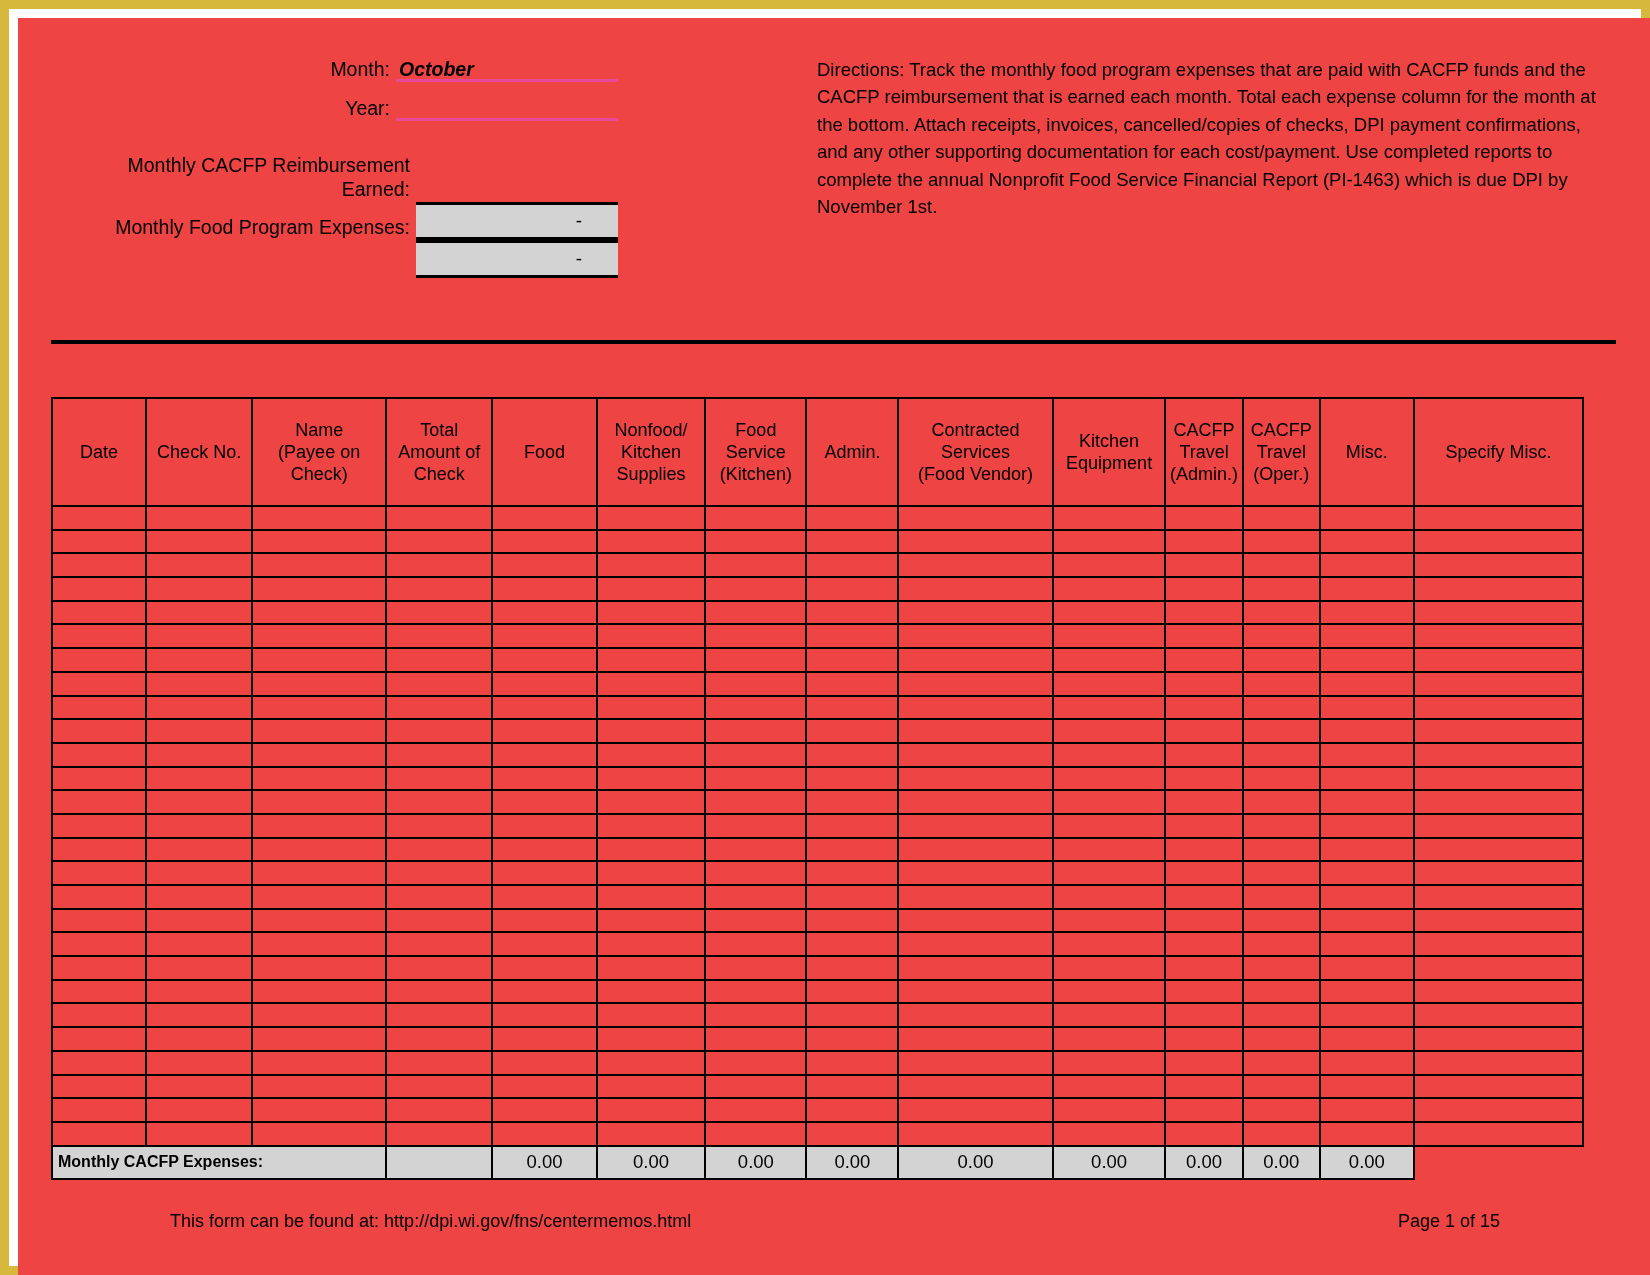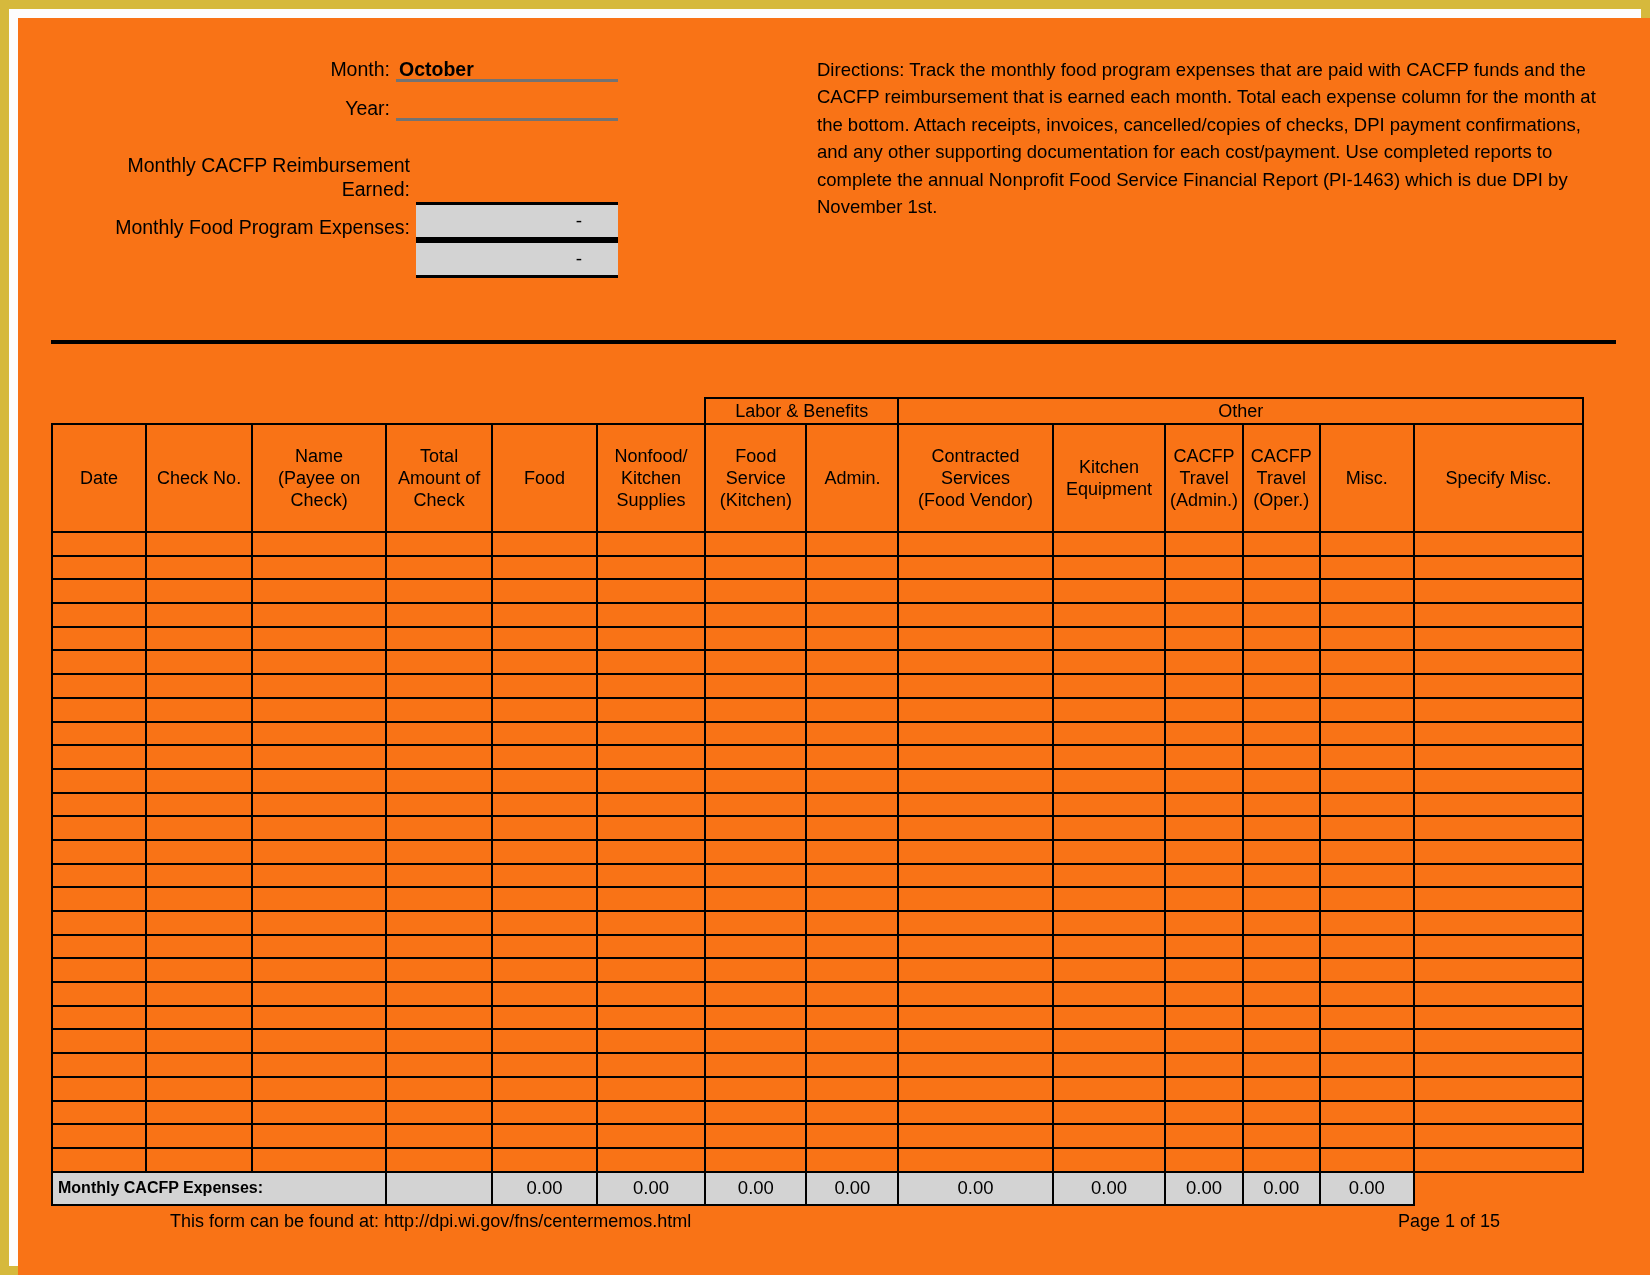--- a/index.html
+++ b/index.html
@@ -22,21 +22,21 @@
     height: 1275px;
     box-sizing: border-box;
     border: 9px solid #d6b93c;
     background: #fdfdfd;
   }
   .sheet {
     position: absolute;
     left: 9px; top: 9px;
     width: 1632px;
     height: 1257px;
-    background: #f97316;
+    background: #ef4444;
   }
 
   
   .summary {
     position: absolute;
     left: 40px;
     top: 38px;
     width: 560px;
     font-size: 19.5px;
   }
@@ -46,25 +46,26 @@
     justify-content: flex-end;
   }
   .sum-label {
     text-align: right;
     padding-right: 6px;
     line-height: 1.34;
     white-space: pre-line;
   }
   .sum-line {
     width: 222px;
-    border-bottom: 3px solid #737373;
+    border-bottom: 3px solid #ec4899;
     height: 26px;
     box-sizing: border-box;
     display: flex;
     align-items: flex-end;
+    font-style: italic;
   }
   .month-value {
     font-weight: bold;
     padding-left: 3px;
     font-size: 19.5px;
     line-height: 1.05;
   }
   .row-month { margin-bottom: 13px; }
   .row-year  { margin-bottom: 33px; }
 
@@ -253,25 +254,20 @@
       <col style="width:97px">
           <col style="width:88px">
           <col style="width:148px">
       <col style="width:108px">
           <col style="width:74px">
           <col style="width:74px">
       <col style="width:90px">
           <col style="width:162px">
     </colgroup>
     <thead>
-      <tr id="group-row">
-            <th colspan="6" class="nogroup group" style="border: none;"></th>
-            <th colspan="2" class="group">Labor &amp; Benefits</th>
-            <th colspan="6" class="group">Other</th>
-          </tr>
       <tr id="colhead-row">
             <th class="colhead" style="white-space: pre-line; border-radius: 28px;">Date</th>
             <th class="colhead" style="white-space: pre-line;">Check No.</th>
             <th class="colhead" style="white-space: pre-line;">Name
 (Payee on
 Check)</th>
             <th class="colhead" style="white-space: pre-line;">Total
 Amount of
 Check</th>
             <th class="colhead" style="white-space: pre-line;">Food</th>

